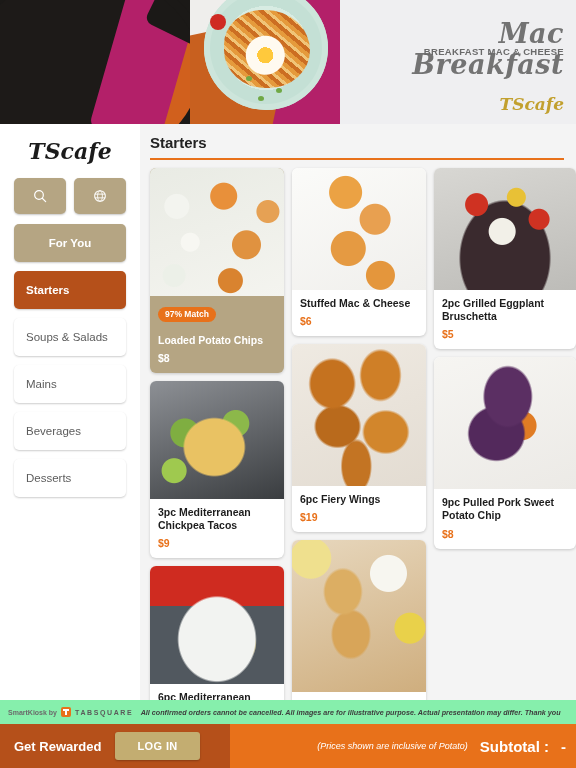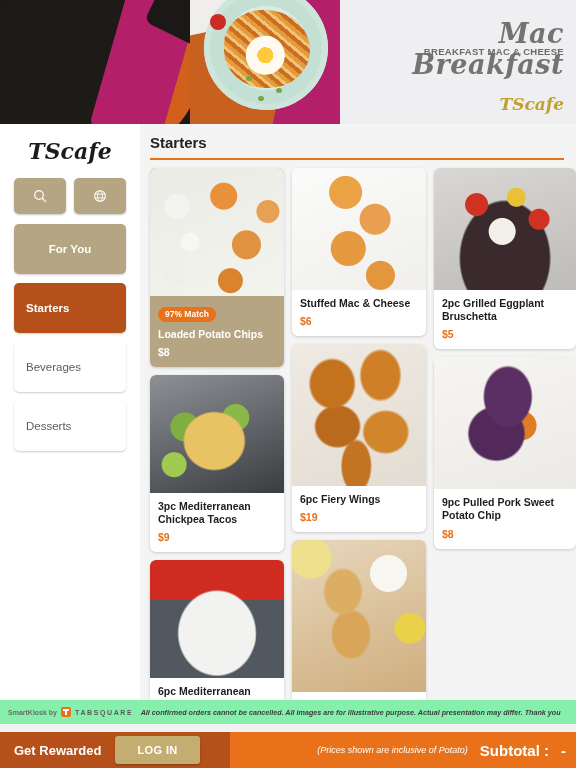--- a/index.html
+++ b/index.html
@@ -88,21 +88,21 @@
     font-size:22px; color:#1b1b1b;
   }
   .icon-row { display:flex; gap:8px; padding:14px 14px 0 14px; }
   .icon-btn {
     flex:1; height:36px; border-radius:5px; background:#b5a583;
     display:flex; align-items:center; justify-content:center;
     box-shadow:0 1px 2px rgba(0,0,0,.22);
   }
   .nav { padding:10px 14px 0 14px; }
   .nav-item {
-    height:50px; border-radius:5px; margin-bottom:9px;
+    height:38px; border-radius:5px; margin-bottom:9px;
     display:flex; align-items:center; font-size:11.5px;
     box-shadow:0 1px 2px rgba(0,0,0,.2);
   }
   .nav-item.foryou { background:#b5a583; color:#fff; font-weight:bold; justify-content:center; }
   .nav-item.active { background:#b5501a; color:#fff; font-weight:bold; padding-left:12px; }
   .nav-item.plain  { background:#fff; color:#5c5c5c; padding-left:12px; }
 
   
   #main {
     position:absolute; left:140px; top:124px; right:0; bottom:68px;
@@ -122,21 +122,21 @@
   }
   .card.featured { background:#b5a583; }
   .card-body { padding:7px 8px 9px 8px; position:relative; }
   .card-title { font-size:10.5px; font-weight:bold; color:#1d1d1d; line-height:1.25; }
   .card.featured .card-title { color:#ffffff; }
   .card-price { font-size:10.5px; font-weight:bold; color:#e8711a; margin-top:5px; }
   .card.featured .card-price { color:#ffffff; }
   .match-badge {
     display:inline-block; background:#e8711a; color:#fff;
     font-size:8.5px; font-weight:bold; border-radius:9px;
-    padding:2.5px 7px; margin-bottom:6px;
+    padding:2.5px 7px; margin-bottom:12px;
   }
 
   
   .ph { width:100%; display:block; }
   .ph-potato { height:128px; background:
       radial-gradient(circle at 20% 30%, #f3f4ef 0 12px, rgba(0,0,0,0) 13px),
       radial-gradient(circle at 55% 22%, #e8903a 0 13px, rgba(0,0,0,0) 14px),
       radial-gradient(circle at 30% 58%, #f7f7f2 0 9px, rgba(0,0,0,0) 10px),
       radial-gradient(circle at 72% 60%, #e09240 0 14px, rgba(0,0,0,0) 15px),
       radial-gradient(circle at 18% 84%, #ecf0e8 0 11px, rgba(0,0,0,0) 12px),
@@ -205,21 +205,21 @@
     content:""; position:absolute; left:4px; top:2px; width:2px; height:6px; background:#fff;
   }
   .tsq-word { font-size:7px; font-weight:bold; color:#5a5a5a; letter-spacing:1.6px; }
   .disc-text {
     flex:1; text-align:center; font-size:7.2px; font-style:italic;
     font-weight:bold; color:#3d3d3d; white-space:nowrap;
   }
 
   
   #bottombar {
-    position:absolute; left:0; right:0; bottom:0; height:36px; display:flex;margin-top:39px;
+    position:absolute; left:0; right:0; bottom:0; height:44px; display:flex;margin-top:39px;
   }
   .bb-left {
     width:230px; background:#b5501a; display:flex; align-items:center;
     padding-left:14px; gap:14px;
   }
   .bb-reward { font-size:13px; font-weight:bold; color:#fff; white-space:nowrap; }
   .login-btn {
     background:#c3ad71; color:#fff; font-size:11px; font-weight:bold;
     padding:8px 22px; border-radius:3px; box-shadow:0 1px 2px rgba(0,0,0,.25);
     letter-spacing:.4px;
@@ -277,20 +277,26 @@
   </div>
 
   <div class="nav">
     <div class="nav-item foryou">
       <span>For You</span>
     </div>
     <div class="nav-item active">
       <span>Starters</span>
     </div>
     <div class="nav-item plain">
+      <span>Soups &amp; Salads</span>
+    </div>
+    <div class="nav-item plain">
+      <span>Mains</span>
+    </div>
+    <div class="nav-item plain">
       <span>Beverages</span>
     </div>
     <div class="nav-item plain">
       <span>Desserts</span>
     </div>
   </div>
 </div>
 
 <div id="main">
   <div class="section-head">

